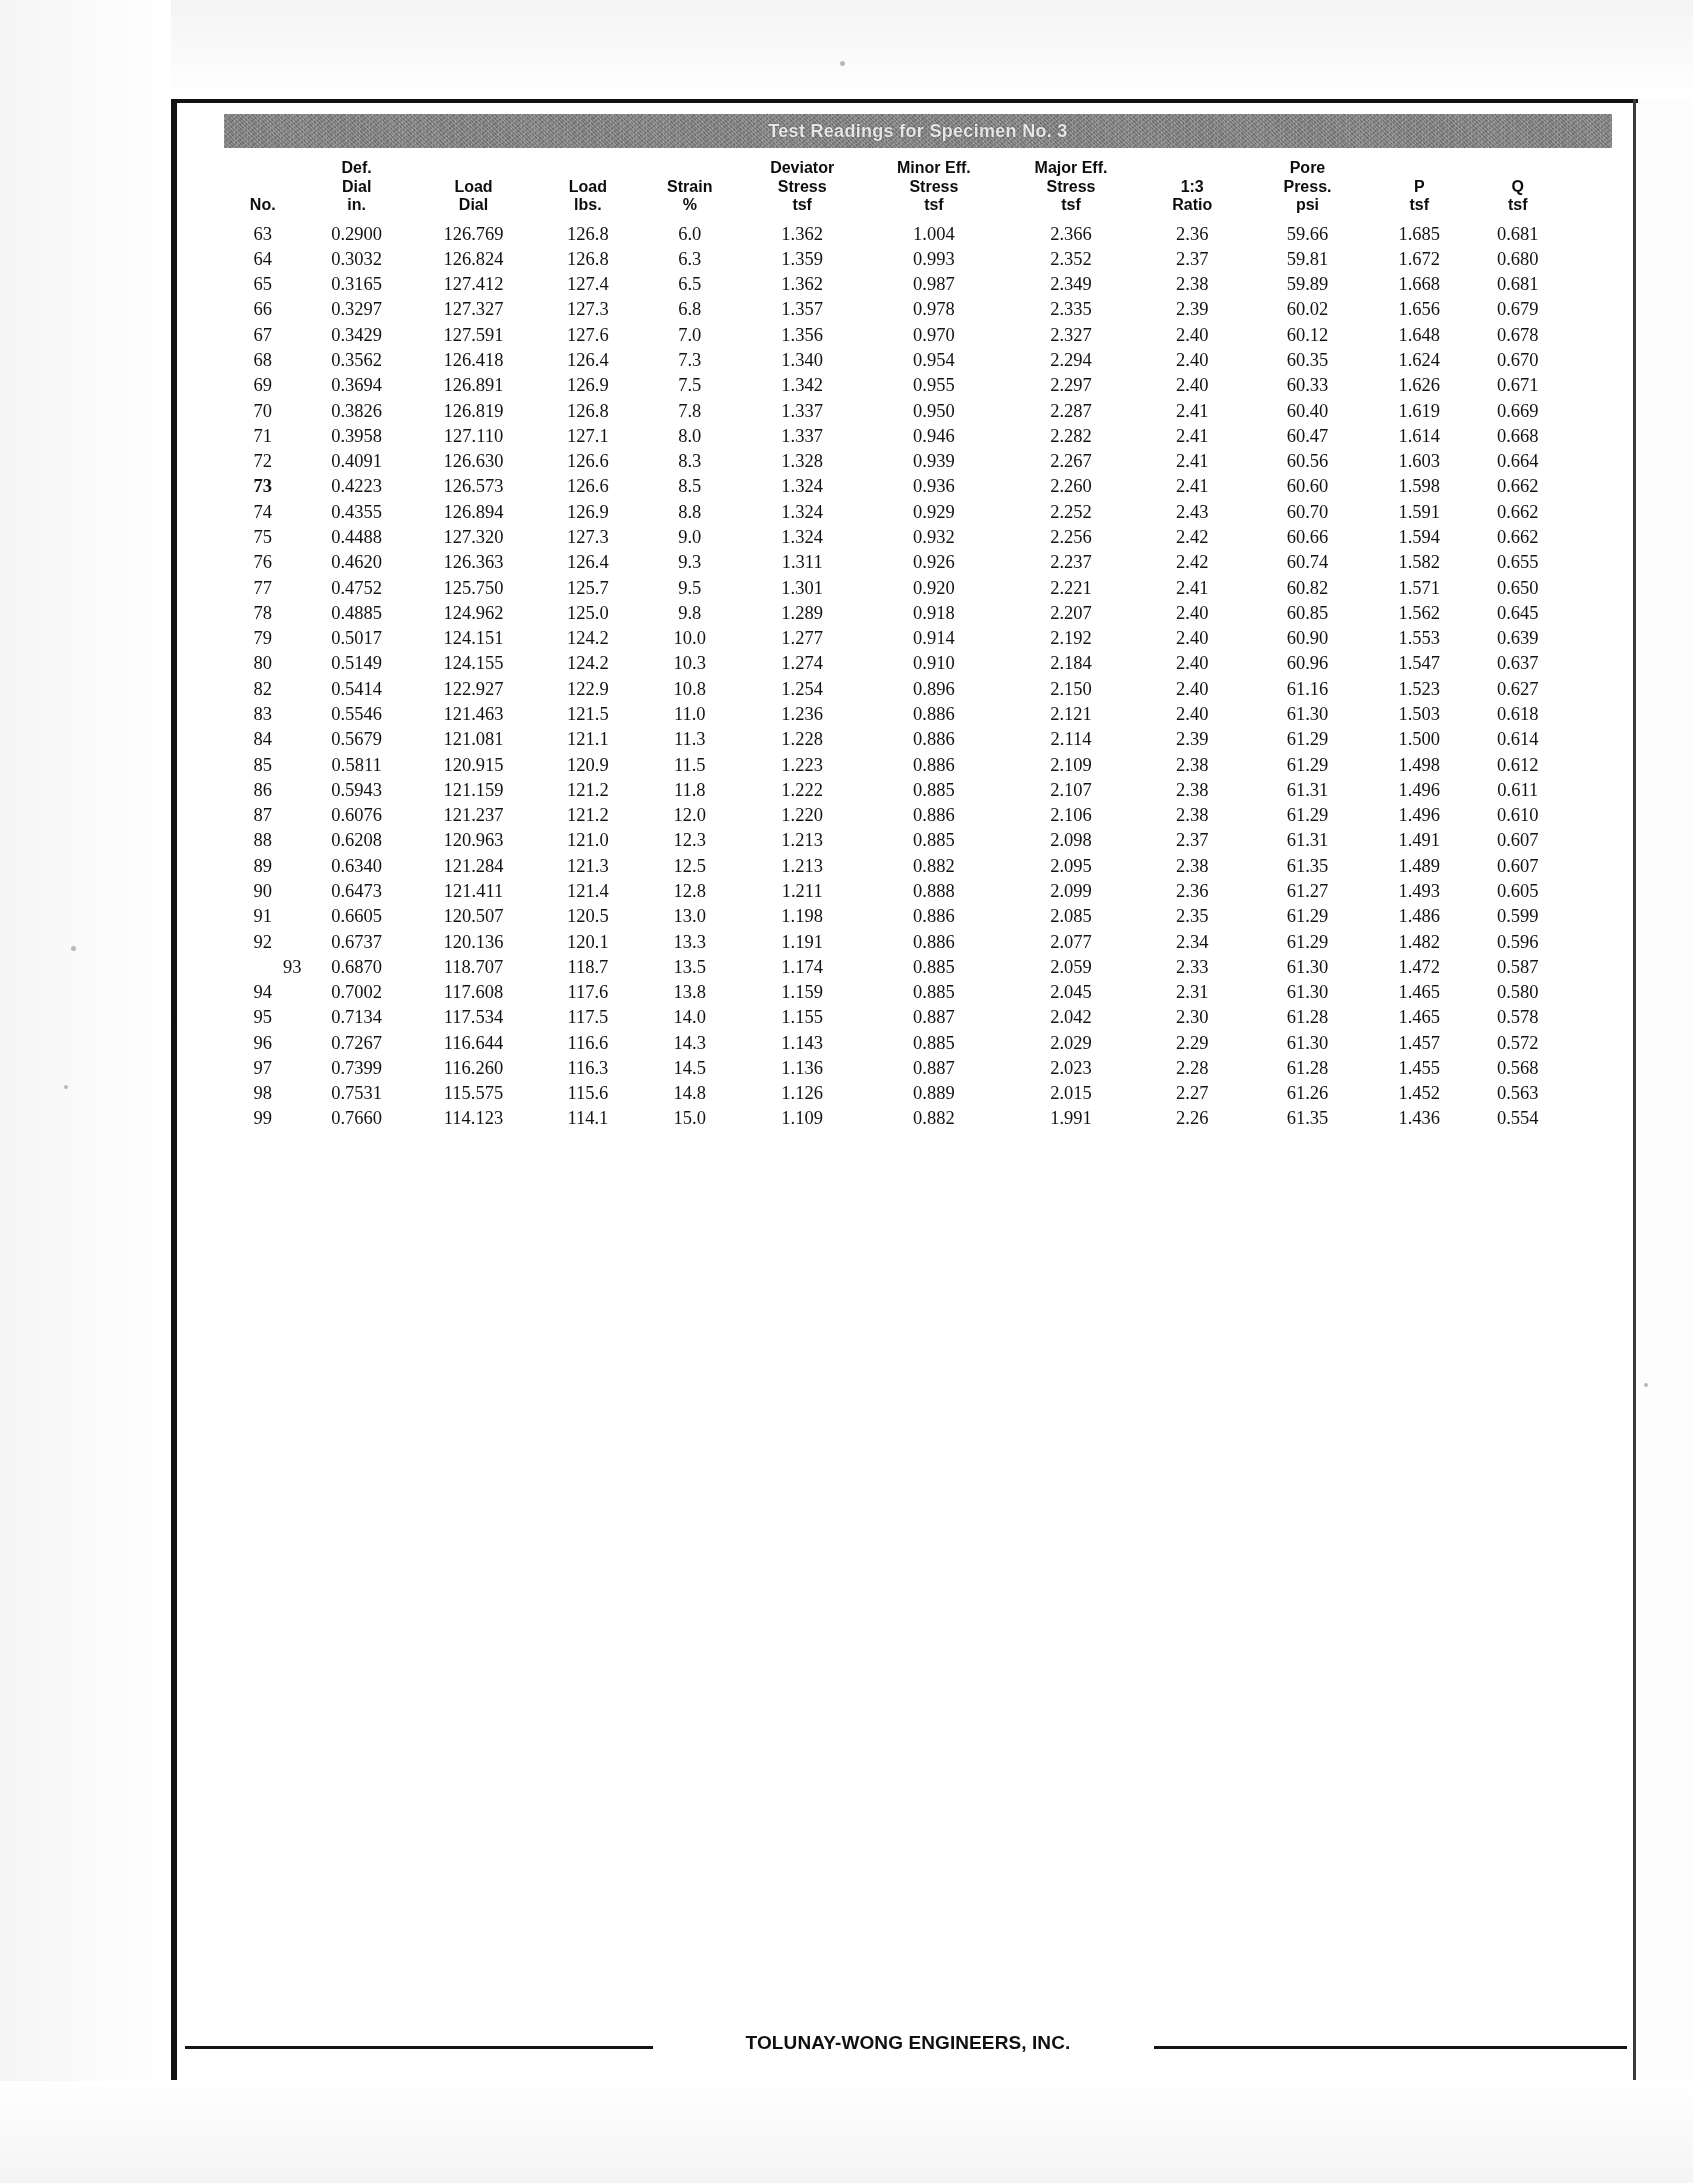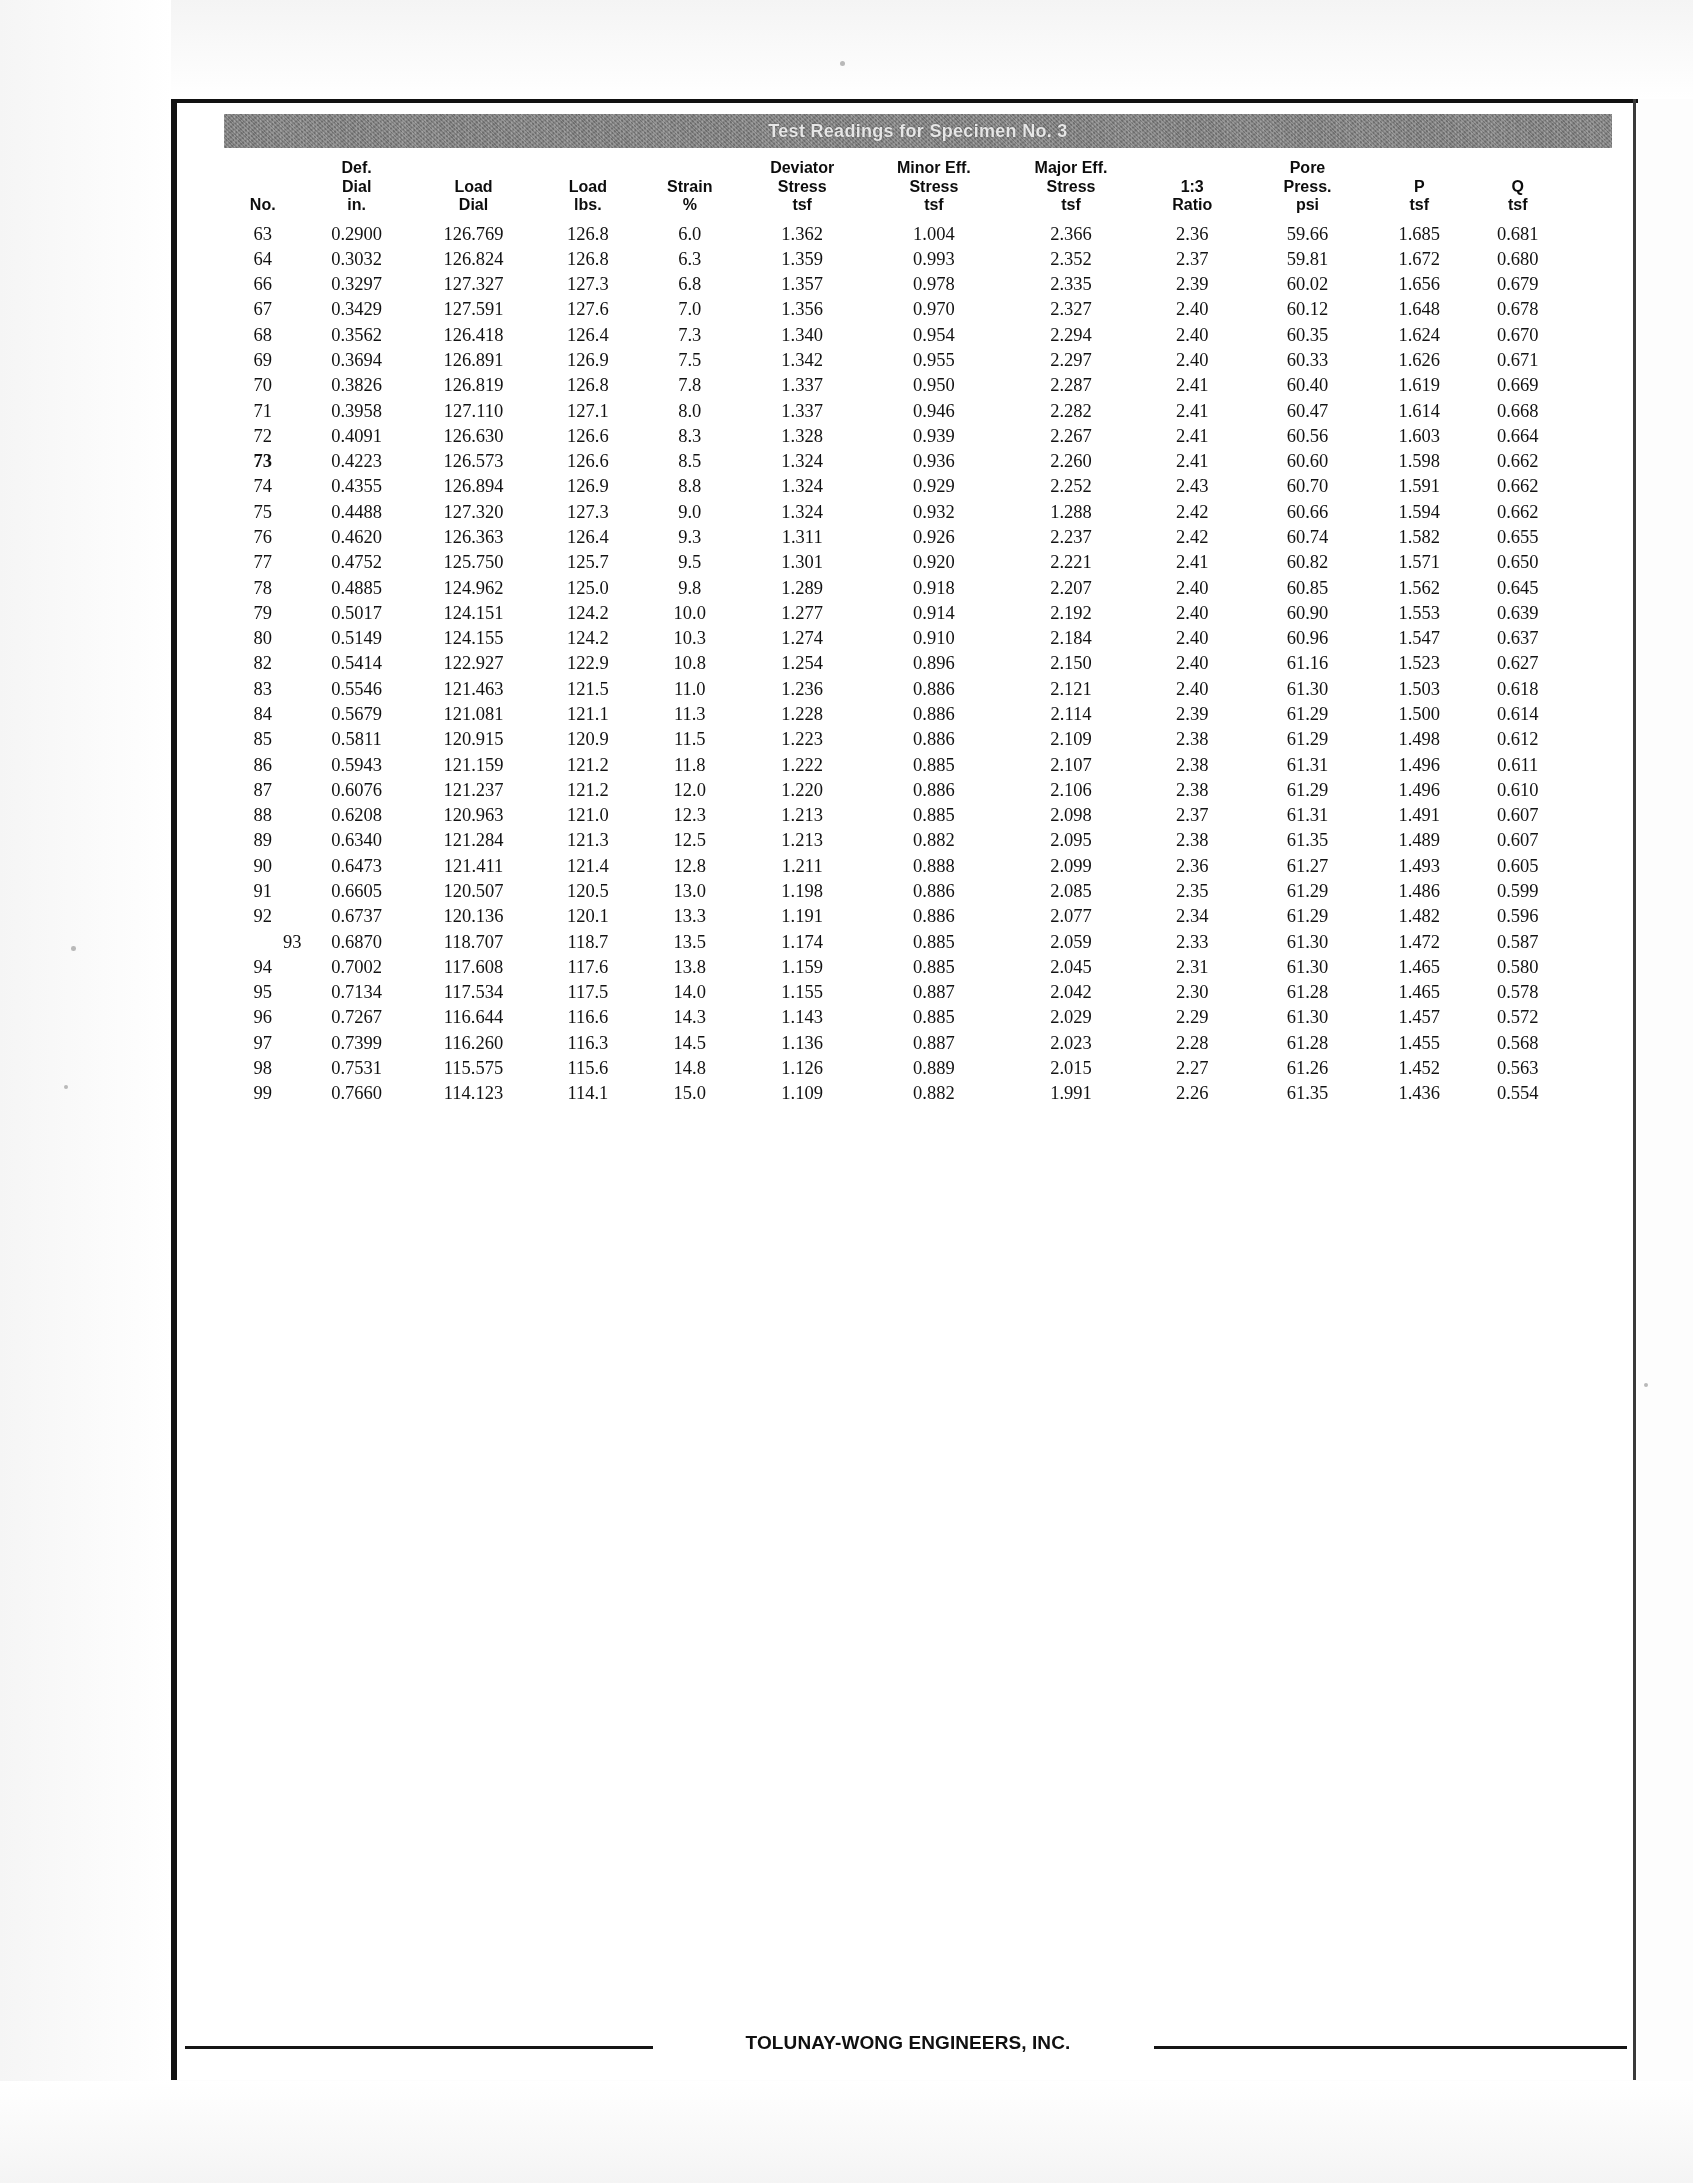--- a/index.html
+++ b/index.html
@@ -241,20 +241,34 @@
           <td>6.3</td>
           <td>1.359</td>
           <td>0.993</td>
           <td>2.352</td>
           <td>2.37</td>
           <td>59.81</td>
           <td>1.672</td>
           <td>0.680</td>
         </tr>
         <tr>
+          <td style="text-align: center;">65</td>
+          <td>0.3165</td>
+          <td>127.412</td>
+          <td>127.4</td>
+          <td>6.5</td>
+          <td>1.362</td>
+          <td>0.987</td>
+          <td>2.349</td>
+          <td>2.38</td>
+          <td>59.89</td>
+          <td>1.668</td>
+          <td>0.681</td>
+        </tr>
+        <tr>
           <td style="text-align: center;">66</td>
           <td>0.3297</td>
           <td>127.327</td>
           <td>127.3</td>
           <td>6.8</td>
           <td>1.357</td>
           <td>0.978</td>
           <td>2.335</td>
           <td>2.39</td>
           <td>60.02</td>
@@ -374,21 +388,21 @@
           <td>0.662</td>
         </tr>
         <tr>
           <td style="text-align: center;">75</td>
           <td>0.4488</td>
           <td>127.320</td>
           <td>127.3</td>
           <td>9.0</td>
           <td>1.324</td>
           <td>0.932</td>
-          <td>1.288</td>
+          <td>2.256</td>
           <td>2.42</td>
           <td>60.66</td>
           <td>1.594</td>
           <td>0.662</td>
         </tr>
         <tr>
           <td style="text-align: center;">76</td>
           <td>0.4620</td>
           <td>126.363</td>
           <td>126.4</td>

